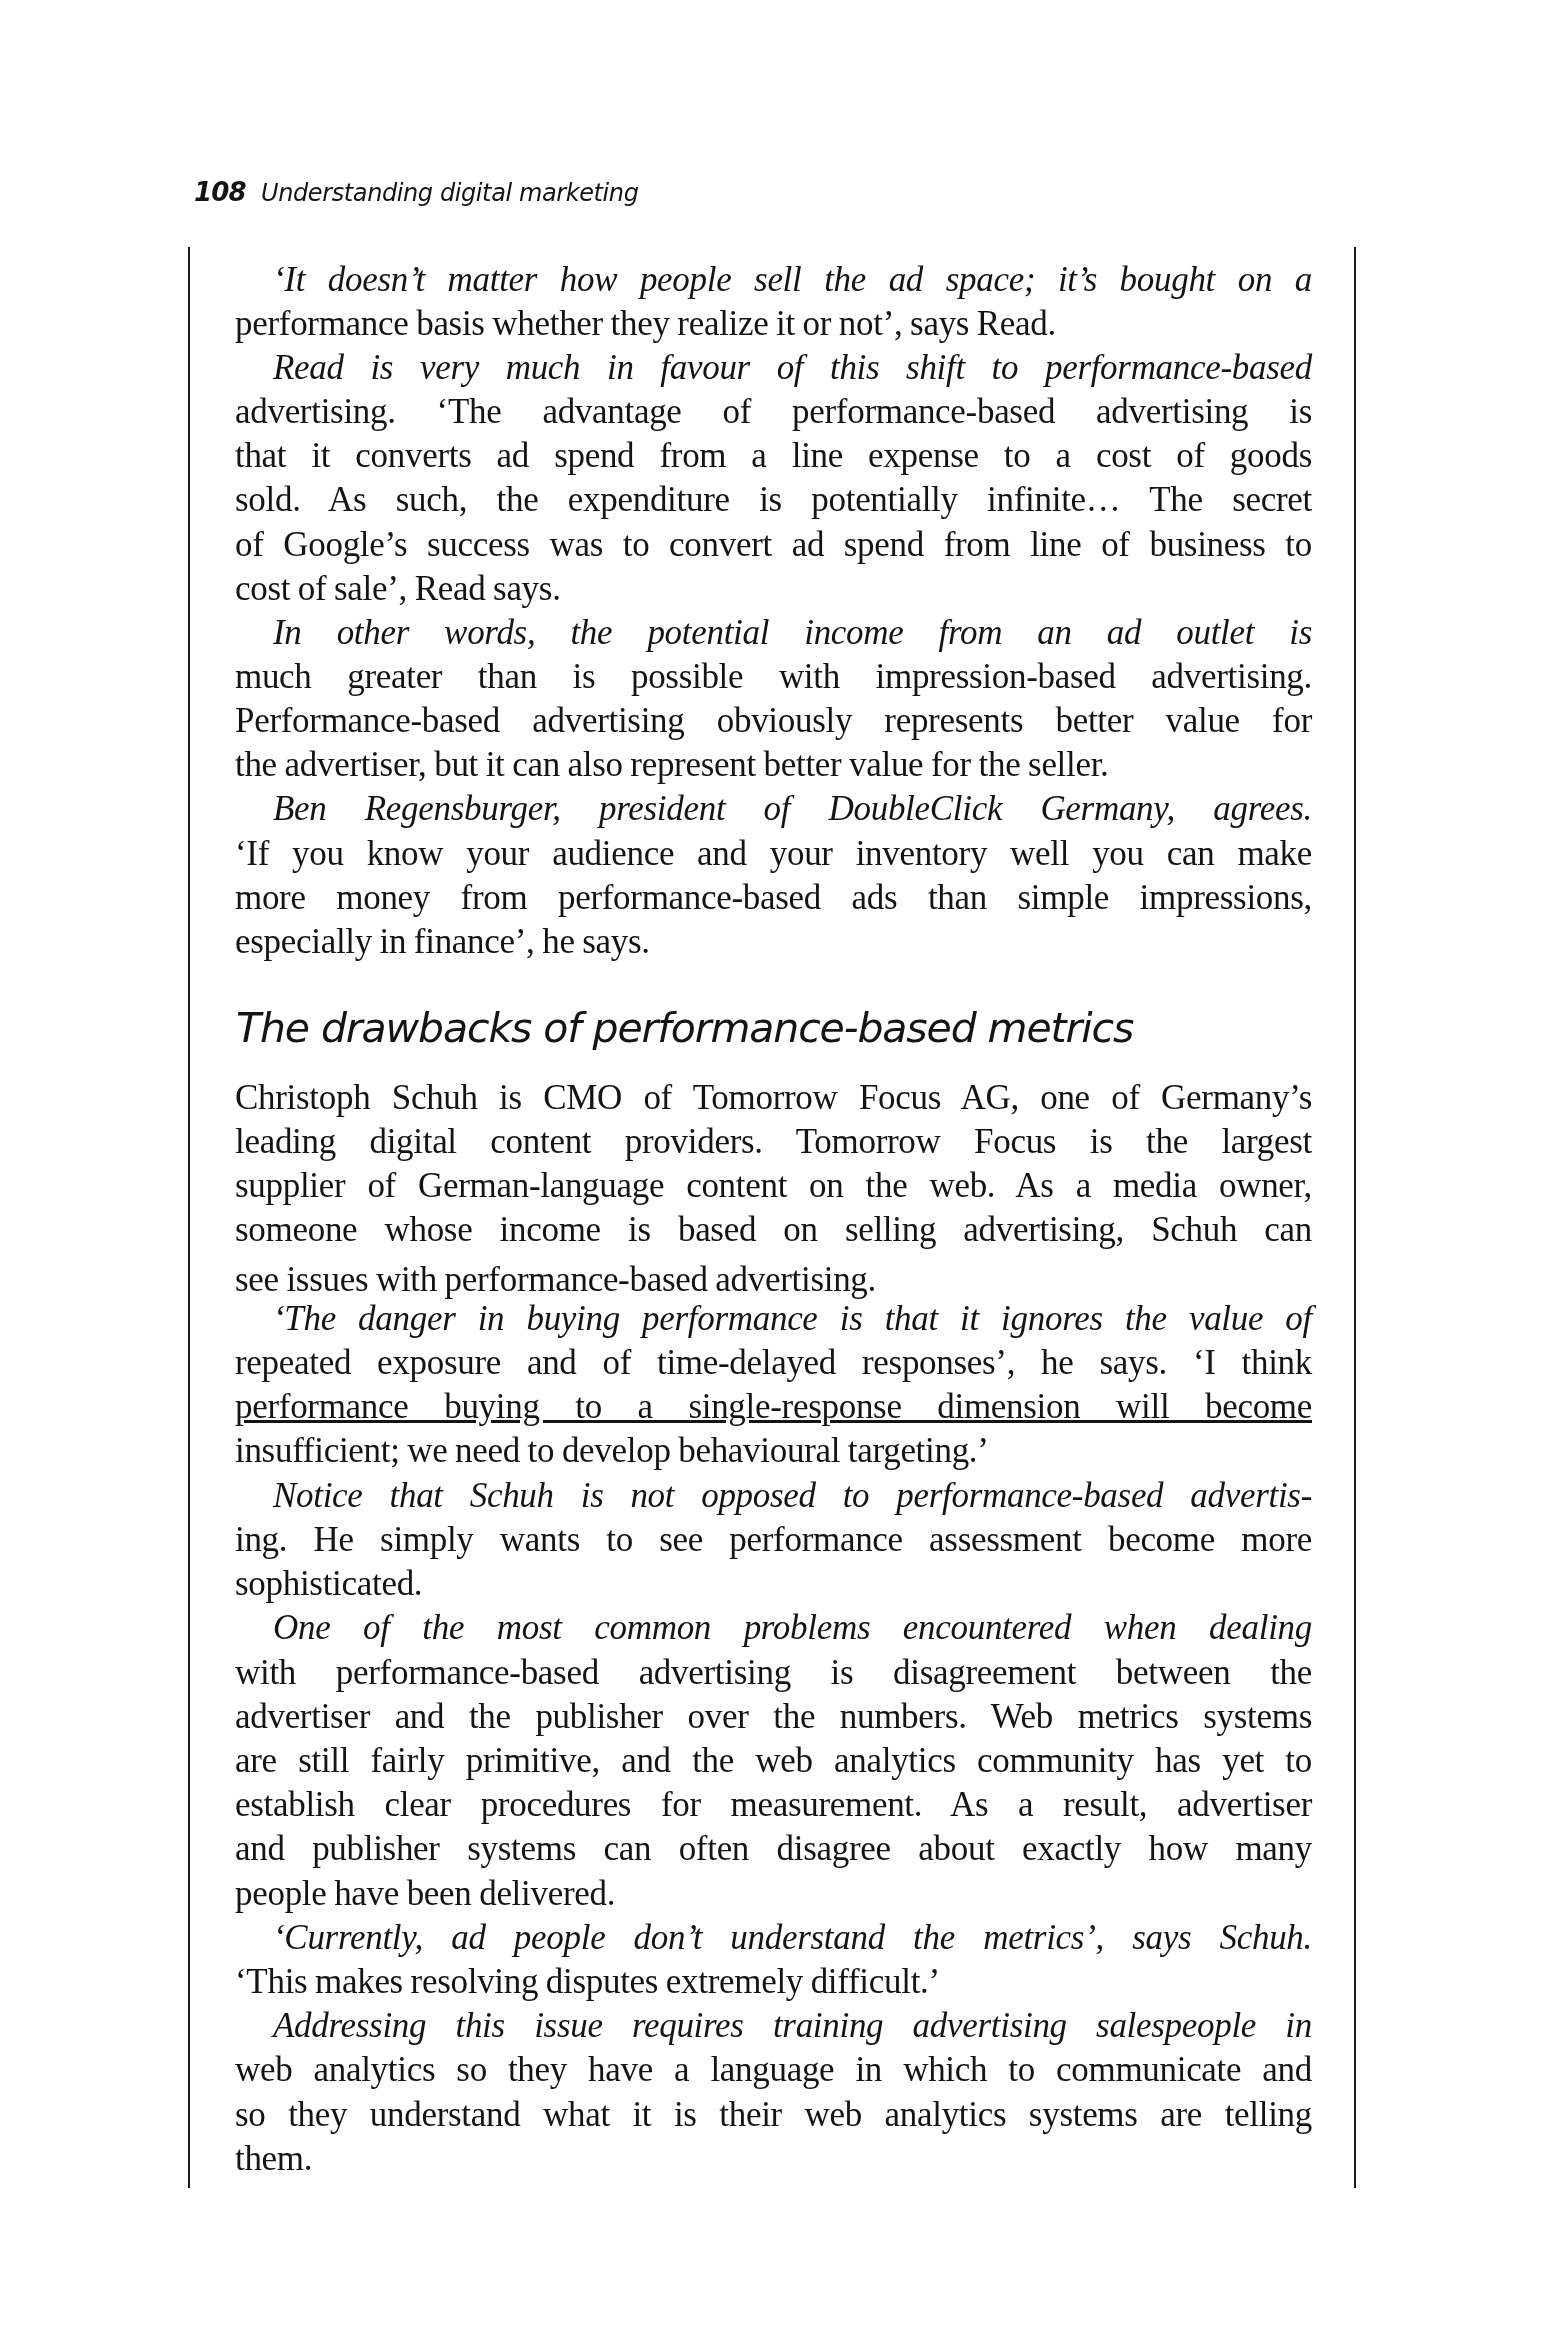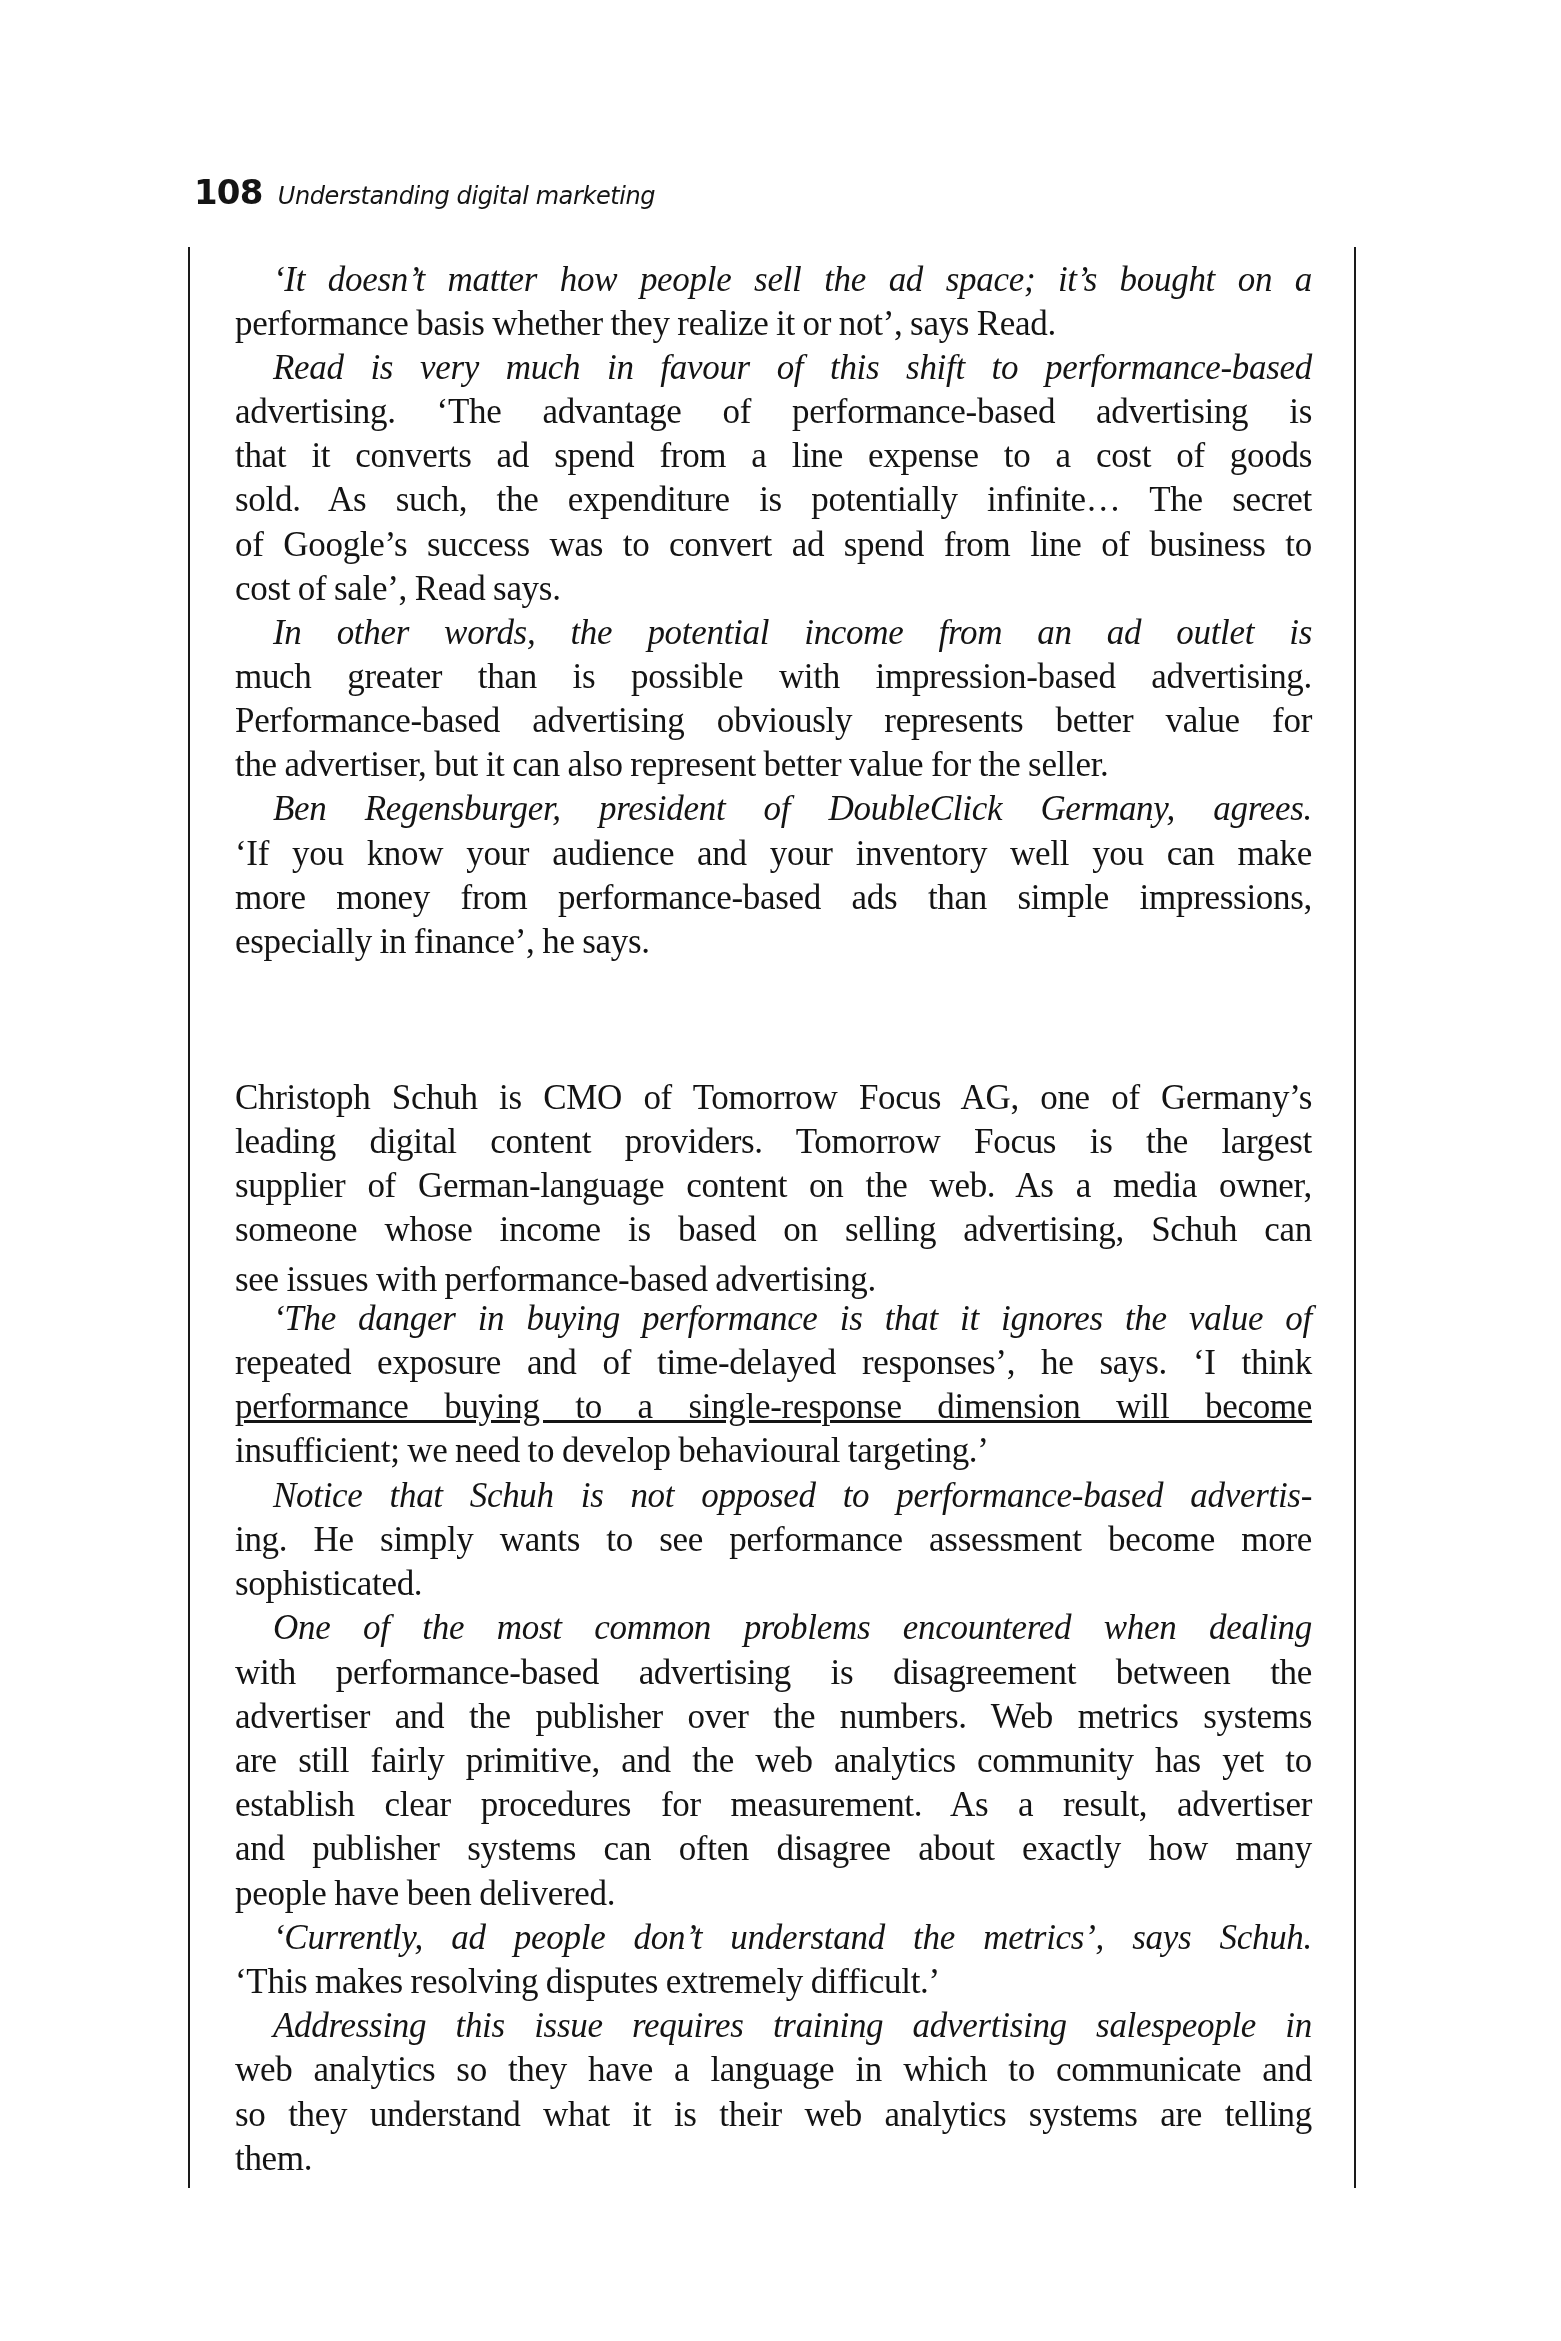--- a/index.html
+++ b/index.html
@@ -26,23 +26,24 @@
     position: absolute;
     left: 194px;
     top: 169px;
     height: 46px;
     white-space: nowrap;
     font-family: "DejaVu Sans", "Liberation Sans", sans-serif;
     line-height: 46px;
   }
   .page-number {
     font-weight: bold;
-    font-size: 34px;
+    font-size: 26px;
     letter-spacing: -0.8px;
     vertical-align: baseline;
+    font-style: italic;
   }
   .chapter-title {
     font-style: italic;
     font-size: 24px;
     margin-left: 15.2px;
     letter-spacing: -0.4px;
     vertical-align: baseline;
   }
   
   .rule {
@@ -115,20 +116,21 @@
       <div class="line indent" style="top: 611px;">In other words, the potential income from an ad outlet is</div>
       <div class="line" style="top: 655px;">much greater than is possible with impression-based advertising.</div>
       <div class="line" style="top: 699px;">Performance-based advertising obviously represents better value for</div>
       <div class="line last" style="top: 743px;">the advertiser, but it can also represent better value for the seller.</div>
       <div class="line indent" style="top: 787px;">Ben Regensburger, president of DoubleClick Germany, agrees.</div>
       <div class="line" style="top: 832px;">‘If you know your audience and your inventory well you can make</div>
       <div class="line" style="top: 876px;">more money from performance-based ads than simple impressions,</div>
       <div class="line last" style="top: 920px;">especially in finance’, he says.</div>
     </div>
 
+  <div class="section-heading" style="top: 1002px;">The drawbacks of performance-based metrics</div>
 
   <div id="block2">
       <div class="line" style="top: 1076px;">Christoph Schuh is CMO of Tomorrow Focus AG, one of Germany’s</div>
       <div class="line" style="top: 1120px;">leading digital content providers. Tomorrow Focus is the largest</div>
       <div class="line" style="top: 1164px;">supplier of German-language content on the web. As a media owner,</div>
       <div class="line" style="top: 1208px;">someone whose income is based on selling advertising, Schuh can</div>
       <div class="line last" style="top: 1258px; text-align: center;">see issues with performance-based advertising.</div>
       <div class="line indent" style="top: 1297px;">‘The danger in buying performance is that it ignores the value of</div>
       <div class="line" style="top: 1341px;">repeated exposure and of time-delayed responses’, he says. ‘I think</div>
       <div class="line" style="top: 1385px; text-decoration: underline;">performance buying to a single-response dimension will become</div>

